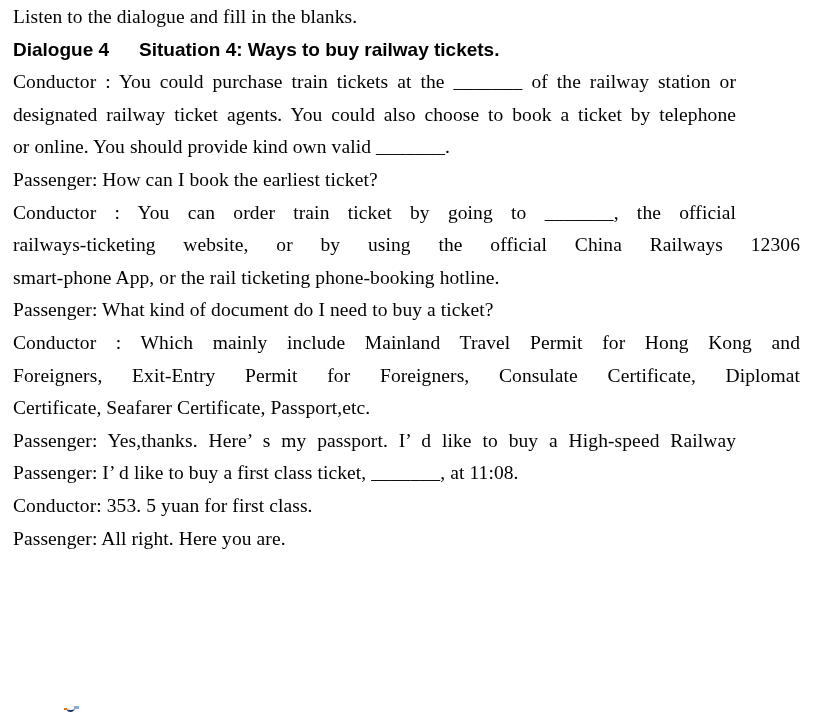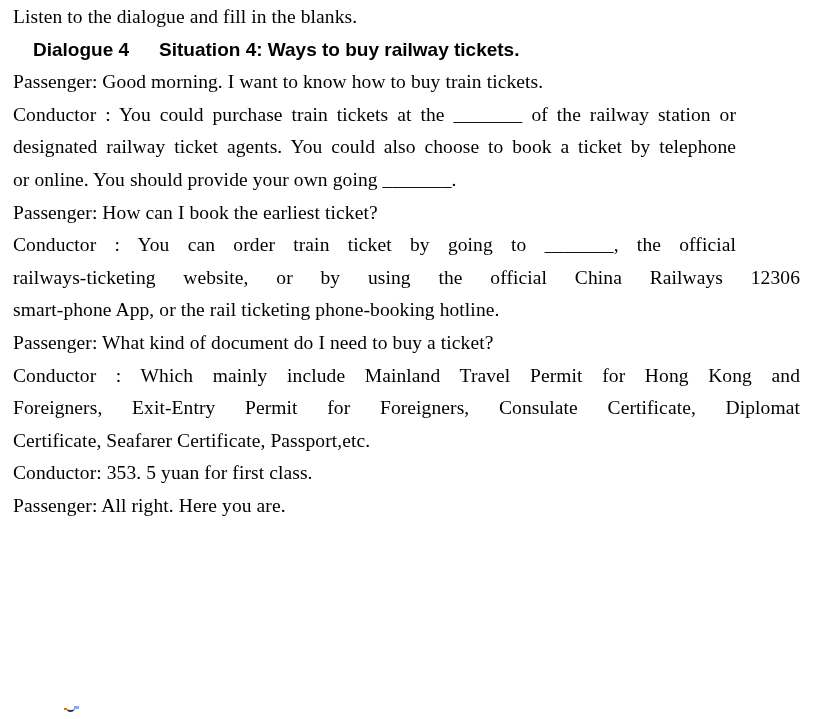--- a/index.html
+++ b/index.html
@@ -29,21 +29,20 @@
   .ln.s { text-align: justify; text-align-last: justify; }
   
   .ln.n { padding-right: 64px; }
   .heading {
     font-family: "Liberation Sans", "DejaVu Sans", sans-serif;
     font-weight: 700;
     font-size: 19px;
     line-height: 32.6px;
     white-space: nowrap;
     overflow: hidden;
-    margin-left: 20px;
   }
   .heading .gap { display: inline-block; width: 30px; }
   
   .artifact {
     position: absolute;
     left: 64px; top: 706px;
     width: 16px; height: 13px;
     overflow: hidden;
   }
   .artifact .arc-blue {
@@ -65,32 +64,33 @@
 </style>
 </head>
 <body>
 
 <div class="page">
 
   <div class="ln">Listen to the dialogue and fill in the blanks.</div>
 
   <div class="heading"><span>Dialogue 4</span><span class="gap"></span><span>Situation 4: Ways to buy railway tickets.</span></div>
 
-  <div class="ln">Passenger: Good morning. I want to know how to buy train tickets.</div>
   <div class="ln s n">Conductor : You could purchase train tickets at the _______ of the railway station or</div>
   <div class="ln s n">designated railway ticket agents. You could also choose to book a ticket by telephone</div>
-  <div class="ln">or online. You should provide your own going _______.</div>
+  <div class="ln">or online. You should provide kind own valid _______.</div>
   <div class="ln">Passenger: How can I book the earliest ticket?</div>
   <div class="ln s n">Conductor : You can order train ticket by going to _______, the official</div>
   <div class="ln s">railways-ticketing website, or by using the official China Railways 12306</div>
   <div class="ln">smart-phone App, or the rail ticketing phone-booking hotline.</div>
   <div class="ln">Passenger: What kind of document do I need to buy a ticket?</div>
   <div class="ln s">Conductor : Which mainly include Mainland Travel Permit for Hong Kong and</div>
   <div class="ln s">Foreigners, Exit-Entry Permit for Foreigners, Consulate Certificate, Diplomat</div>
   <div class="ln">Certificate, Seafarer Certificate, Passport,etc.</div>
+  <div class="ln s n">Passenger: Yes,thanks. Here’ s my passport. I’ d like to buy a High-speed Railway</div>
+  <div class="ln">Passenger: I’ d like to buy a first class ticket, _______, at 11:08.</div>
   <div class="ln">Conductor: 353. 5 yuan for first class.</div>
   <div class="ln">Passenger: All right. Here you are.</div>
 
   <div class="artifact">
     <span class="arc-blue"></span>
     <span class="arc-gray"></span>
     <span class="dot-orange"></span>
   </div>
 
 </div>

